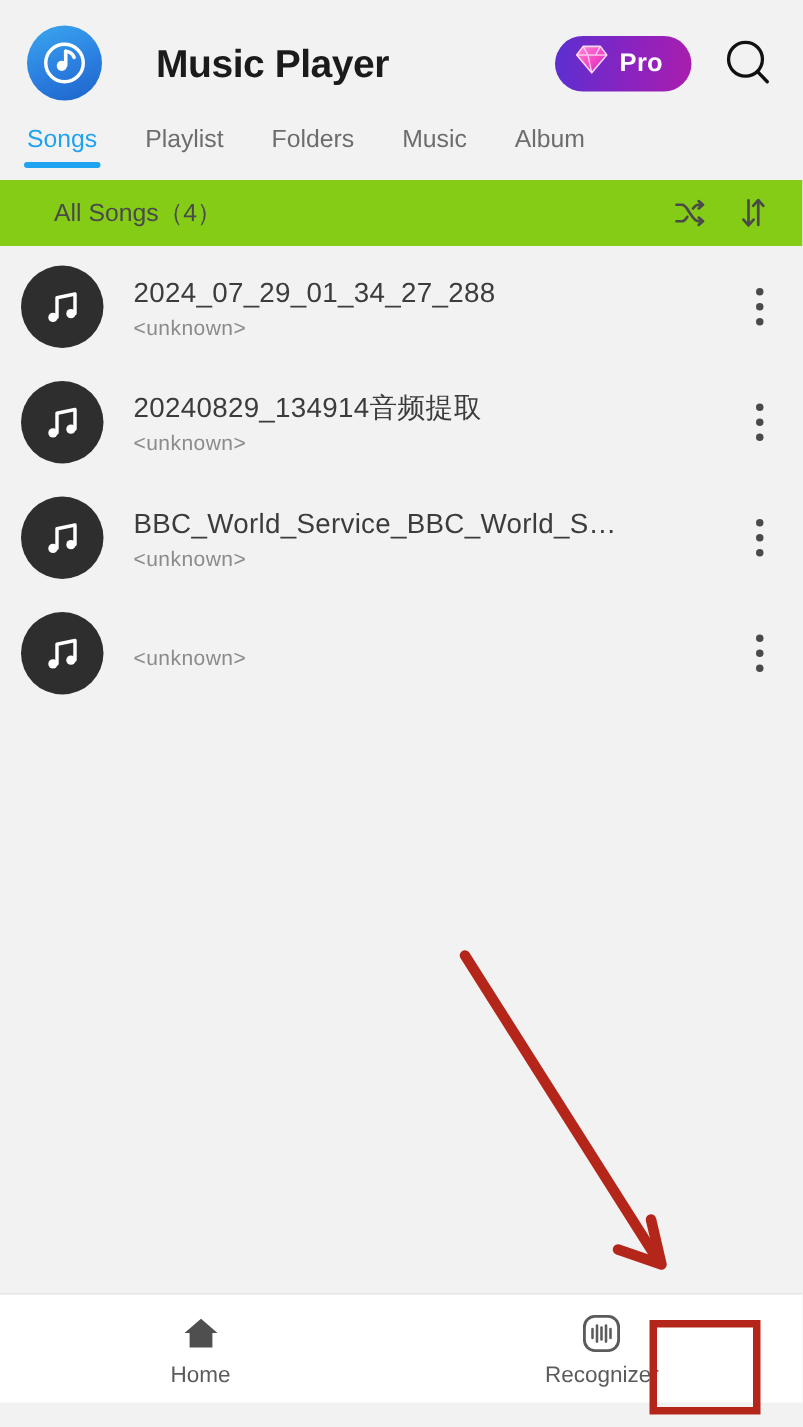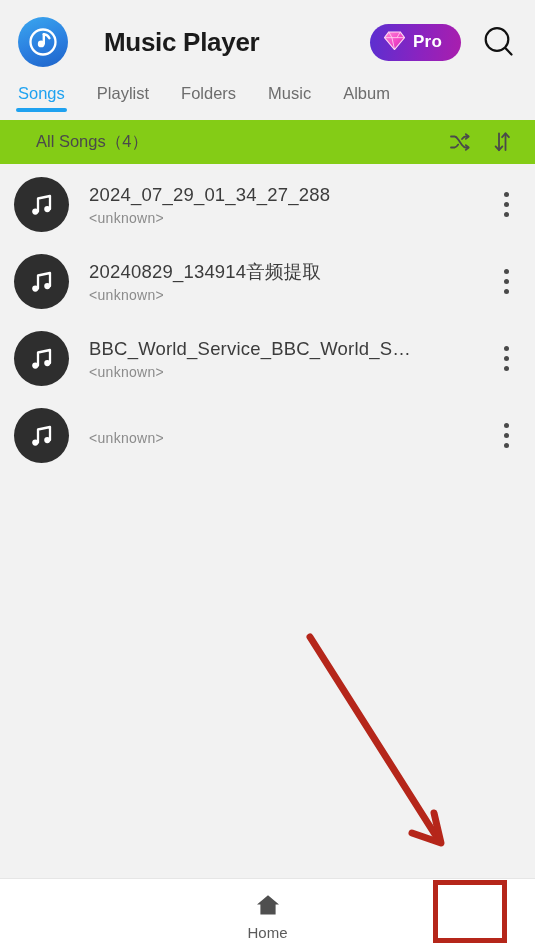--- a/index.html
+++ b/index.html
@@ -178,21 +178,21 @@
     display: block;
     width: 5px;
     height: 5px;
     border-radius: 50%;
     background: #4a4a4a;
   }
 
   
   .bottom-nav {
     position: absolute;
-    left: 0; right: 0; bottom: 0;
+    left: 0; right: 0; bottom: 16px;
     height: 73px;
     background: #ffffff;
     border-top: 1px solid #e6e6e6;
     display: flex;
     align-items: center;
   }
   .nav-item {
     flex: 1 1 0;
     height: 100%;
     display: flex;
@@ -403,17 +403,30 @@
   <div class="nav-item">
     <div class="nav-icon">
       <svg width="28" height="28" viewBox="0 0 28 28" aria-hidden="true">
         <path d="M14 4.2 L25 13.6 H21.6 V23.4 H6.4 V13.6 H3 Z" fill="#4f4f4f"></path>
       </svg>
     </div>
     <div class="nav-label">Home</div>
   </div>
 
 
+  <div class="nav-item">
+    <div class="nav-icon">
+      <svg width="30" height="30" viewBox="0 0 30 30" aria-hidden="true">
+        <rect x="3.6" y="3.6" width="22.8" height="22.8" rx="7" fill="none" stroke="#5b5b5b" stroke-width="1.9"></rect>
+        <line x1="9" y1="12" x2="9" y2="18" stroke="#5b5b5b" stroke-width="1.7" stroke-linecap="round"></line>
+        <line x1="12" y1="9.6" x2="12" y2="20.4" stroke="#5b5b5b" stroke-width="1.7" stroke-linecap="round"></line>
+        <line x1="15" y1="11" x2="15" y2="19" stroke="#5b5b5b" stroke-width="1.7" stroke-linecap="round"></line>
+        <line x1="18" y1="9.6" x2="18" y2="20.4" stroke="#5b5b5b" stroke-width="1.7" stroke-linecap="round"></line>
+        <line x1="21" y1="12" x2="21" y2="18" stroke="#5b5b5b" stroke-width="1.7" stroke-linecap="round"></line>
+      </svg>
+    </div>
+    <div class="nav-label">Recognizer</div>
+  </div>
 
 
 </div>
 
 <div class="highlight-box"></div>
 
 </body></html>

